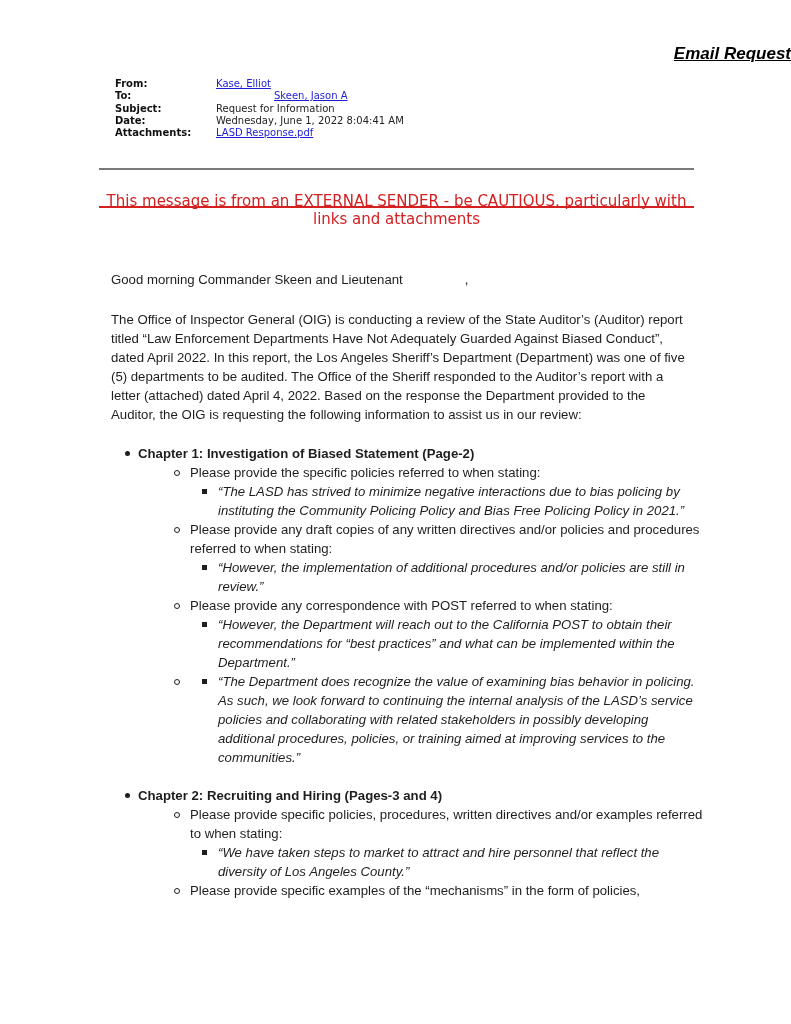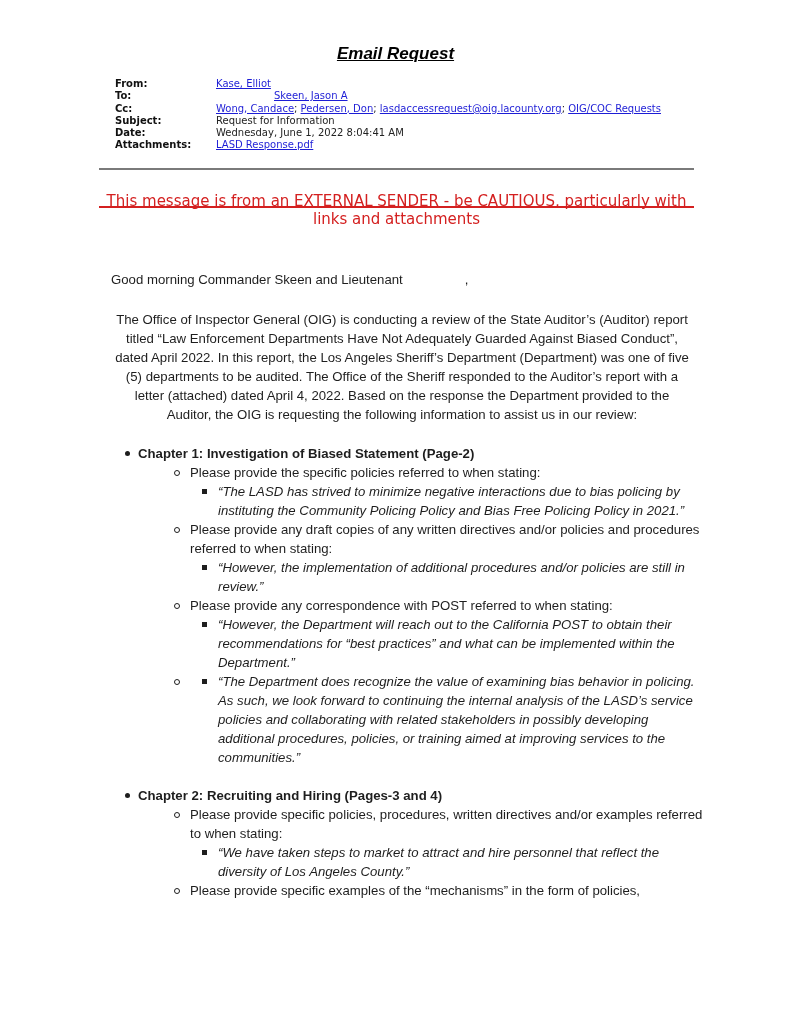--- a/index.html
+++ b/index.html
@@ -1,18 +1,18 @@
 <!DOCTYPE html>
 <html><head>
   <meta charset="utf-8">
   <style>
     html, body { margin: 0; padding: 0; background: #ffffff; }
     body { width: 791px; height: 1024px; position: relative; overflow: hidden; color: #1a1a1a; }
     .page-title {
-      position: absolute; left: 0; width: 791px; top: 44px; text-align: center;
+      position: absolute; left: 0; width: 791px; top: 44px; text-align: right;
       font-family: "Liberation Sans", sans-serif; font-weight: bold; font-style: italic;
       font-size: 17px; text-decoration: underline; color: #000;
     }
     .headers {
       position: absolute; left: 115px; top: 78px;
       font-family: "DejaVu Sans", sans-serif; font-size: 10px; line-height: 12.3px;
     }
     .hrow { display: flex; height: 12.3px; white-space: nowrap; }
     .hlabel { width: 101px; font-weight: bold; color: #111; }
     .hval { color: #222; }
@@ -28,21 +28,21 @@
     }
     .hr-red {
       position: absolute; left: 99px; top: 206px; width: 595px; height: 2px; background: #d42020;
     }
     .body {
       position: absolute; left: 111px; top: 270px; width: 610px;
       font-family: "Liberation Sans", sans-serif; font-size: 13.2px; line-height: 19px; color: #1e1e1e;
     }
     .greeting { margin: 0 0 21px 0; white-space: nowrap; }
     .greeting .comma { display: inline-block; margin-left: 62px; }
-    .intro { margin: 0 0 20px 0; width: 582px; text-align: center; }
+    .intro { margin: 0 0 20px 0; width: 582px; }
     ul { margin: 0; padding: 0; list-style: none; }
     .chapter { position: relative; padding-left: 27px; margin-top: 8px; }
     .chapter + .chapter { margin-top: 19px; }
     .chapter > .bullet {
       position: absolute; left: 14px; top: 7px; width: 5px; height: 5px; border-radius: 50%; background: #1e1e1e;
     }
     .chapter-title { font-weight: bold; }
     .req { position: relative; padding-left: 52px; }
     .req > .bullet {
       position: absolute; left: 36px; top: 7px; width: 4px; height: 4px; border-radius: 50%;
@@ -60,26 +60,20 @@
 <div class="page-title">Email Request</div>
 
 <div class="headers">
   <div class="hrow">
     <span class="hlabel">From:</span>
     <span class="hval link">Kase, Elliot</span>
   </div>
   <div class="hrow">
     <span class="hlabel">To:</span>
     <span class="hval to-val"><span class="link">Skeen, Jason A</span></span>
-  </div>
-  <div class="hrow">
-    <span class="hlabel">Cc:</span>
-    <span class="hval">
-      <span class="link">Wong, Candace</span><span class="sep">; </span><span class="link">Pedersen, Don</span><span class="sep">; </span><span class="link">lasdaccessrequest@oig.lacounty.org</span><span class="sep">; </span><span class="link">OIG/COC Requests</span>
-    </span>
   </div>
   <div class="hrow">
     <span class="hlabel">Subject:</span>
     <span class="hval">Request for Information</span>
   </div>
   <div class="hrow">
     <span class="hlabel">Date:</span>
     <span class="hval">Wednesday, June 1, 2022 8:04:41 AM</span>
   </div>
   <div class="hrow">

